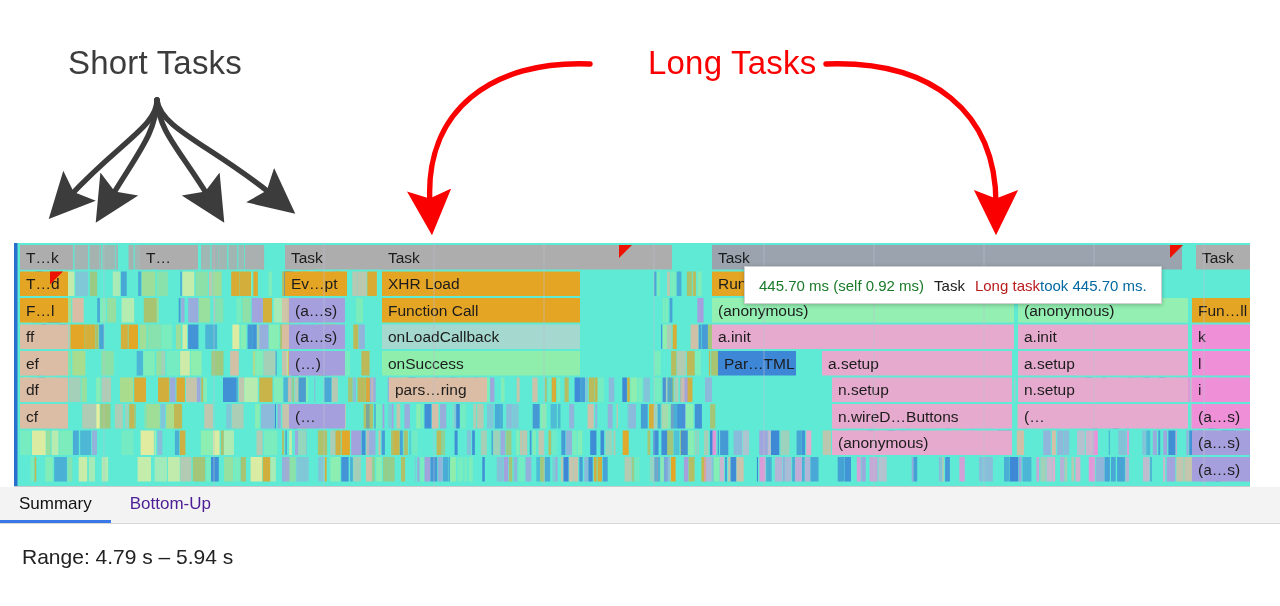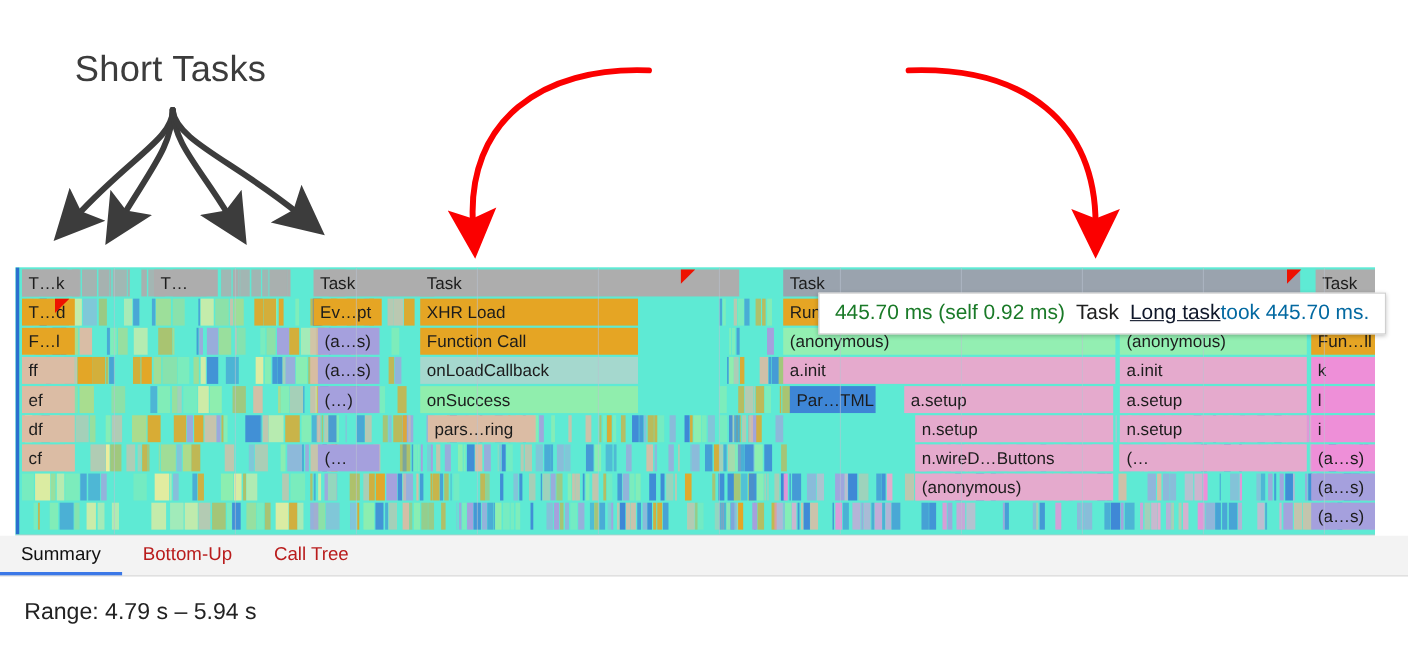--- a/index.html
+++ b/index.html
@@ -26,56 +26,57 @@
     border-bottom:1px solid #c9c9c9;
   }
   #flame-svg{display:block;}
 
   
   #tooltip{
     position:absolute;left:744px;top:266px;height:36px;
     background:#ffffff;border:1px solid #d0d0d0;
     box-shadow:0 1px 4px rgba(0,0,0,.25);
     display:flex;align-items:center;padding:0 14px;
-    font-size:19px;white-space:nowrap;
+    font-size:15px;white-space:nowrap;
   }
   #tooltip .dur{color:#1a7a28;}
   #tooltip .sep{width:10px;display:inline-block;}
   #tooltip .task-word{color:#202020;}
   #tooltip .warn{color:#0369a1;}
-  #tooltip .longtask{color:#0f172a;text-decoration:underline;}
+  #tooltip .longtask{color:#b91c1c;}
 
   
   #drawer{
     position:absolute;left:0;top:487px;width:1280px;height:119px;
     background:#ffffff;
     padding-left:48px;
   }
   #tabbar{
     position:absolute;left:0;top:0;width:1280px;height:36px;
     background:#f3f3f3;border-bottom:1px solid #d8d8d8;
     display:flex;align-items:stretch;
   }
   .tab{
     display:flex;align-items:center;padding:0 19px;
-    font-size:17px;color:#b91c1c;cursor:default;
+    font-size:17px;color:#4c1d95;cursor:default;
     border-bottom:3px solid transparent;
   }
   .tab.active{color:#111;border-bottom-color:#3b78e7;}
   #range-row{
     position:absolute;left:22px;top:58px;font-size:21px;color:#222;
   }
 </style>
 </head>
 <body>
 
 <div id="annotations">
 
   <div class="anno-label" id="short-tasks-label">Short Tasks</div>
 
+  <div class="anno-label" id="long-tasks-label">Long Tasks</div>
 
   <svg id="anno-svg" viewBox="0 0 1280 240">
     <defs>
       <marker id="ah-dark" markerWidth="9" markerHeight="9" refX="2.6" refY="4.5" orient="auto" markerUnits="strokeWidth">
         <path d="M0,0.4 L8.4,4.5 L0,8.6 L1.6,4.5 Z" fill="#3c3c3c"></path>
       </marker>
       <marker id="ah-red" markerWidth="9" markerHeight="9" refX="2.6" refY="4.5" orient="auto" markerUnits="strokeWidth">
         <path d="M0,0.4 L8.4,4.5 L0,8.6 L1.6,4.5 Z" fill="#fb0000"></path>
       </marker>
     </defs>
@@ -1026,16 +1027,15 @@
   <span class="task-word">Task</span>
   <span class="sep"></span>
   <span class="longtask">Long task</span>
   <span class="warn"> took 445.70 ms.</span>
 </div>
 
 <div id="drawer">
   <div id="tabbar">
       <div class="tab active">Summary</div>
       <div class="tab">Bottom-Up</div>
-      <div class="tab">Call Tree</div>
     </div>
   <div id="range-row">Range: 4.79 s – 5.94 s</div>
 </div>
 
 </body></html>

